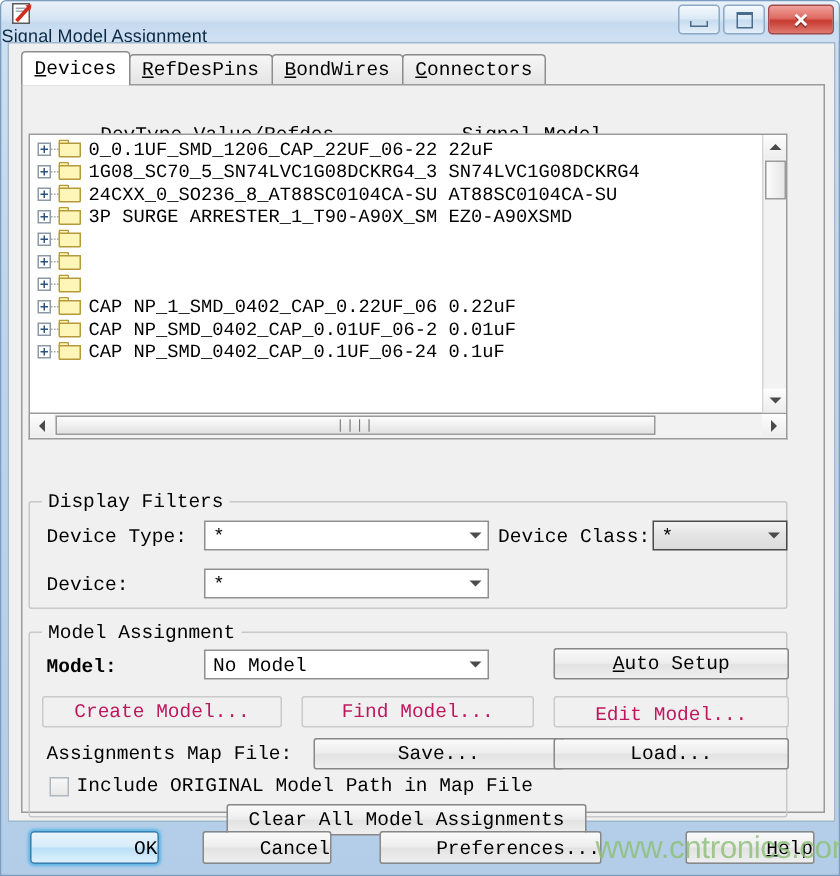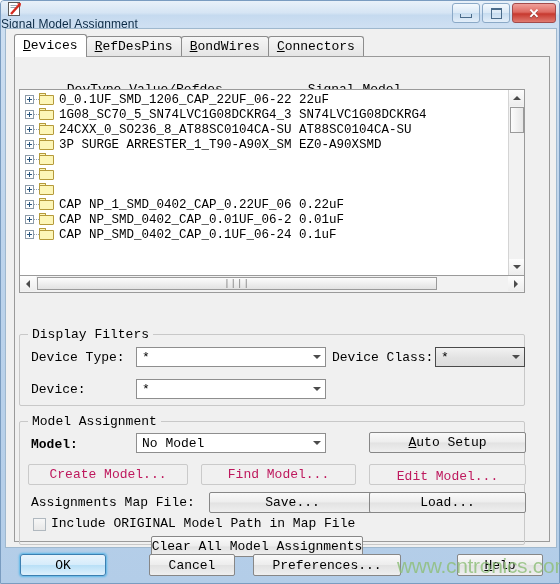--- a/index.html
+++ b/index.html
@@ -392,20 +392,21 @@
   
   #bottombar {
     position: absolute;
     left: 4px; top: 549px;
     width: 552px; height: 32px;
   }
   .btn-bottom {
     position: absolute;
     top: 4px;
     height: 22px;
+    justify-content: flex-end;
   }
   #btn-ok {
     border: 1px solid #3c7fb1;
     border-radius: 3px;
     background: linear-gradient(180deg,#eaf4fc 0%, #d6ecfb 48%, #b9e0f7 52%, #dff0fc 100%);
     box-shadow: 0 0 2px 1px #5bb7e8;
   }
 
   
   #watermark {
@@ -640,30 +641,30 @@
     <div class="btn" style="left:203px; top:463px; width:167px;">
         <span>Save...</span>
       </div>
     <div class="btn" style="left:363px; top:463px; width:157px;">
         <span>Load...</span>
       </div>
 
     <div id="chk-include"></div>
     <div class="lbl" style="left:45px; top:487px;">Include ORIGINAL Model Path in Map File</div>
 
-    <div class="btn" style="left:145px; top:507px; width:212px;">
+    <div class="btn" style="left:145px; top:507px; width:240px;">
         <span>Clear All Model Assignments</span>
       </div>
   </div>
 
   <div id="bottombar">
     <div class="btn btn-bottom" id="btn-ok" style="left:15px; width:86px;">
         <span>OK</span>
       </div>
-    <div class="btn btn-bottom" style="left:144px; width:86px;">
+    <div class="btn btn-bottom" style="left:130px; width:86px;">
         <span>Cancel</span>
       </div>
     <div class="btn btn-bottom" style="left:248px; width:148px;">
         <span>Preferences...</span>
       </div>
     <div class="btn btn-bottom" style="left:452px; width:86px;">
         <span class="mn">H</span>
         <span>elp</span>
       </div>
   </div>

